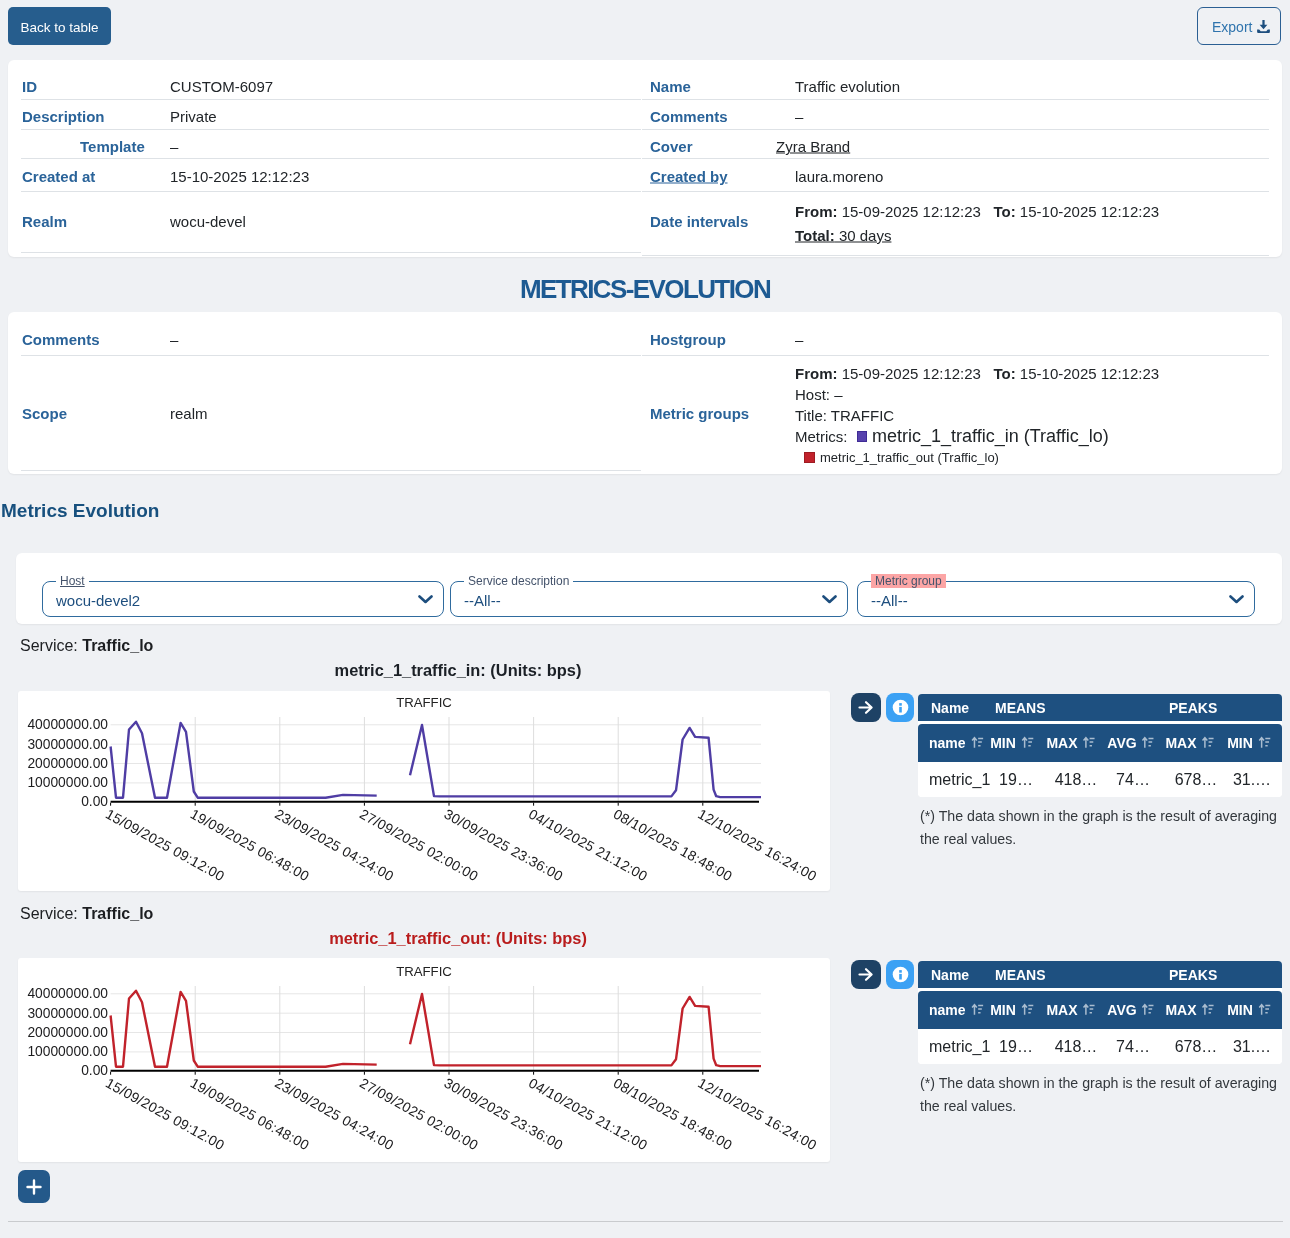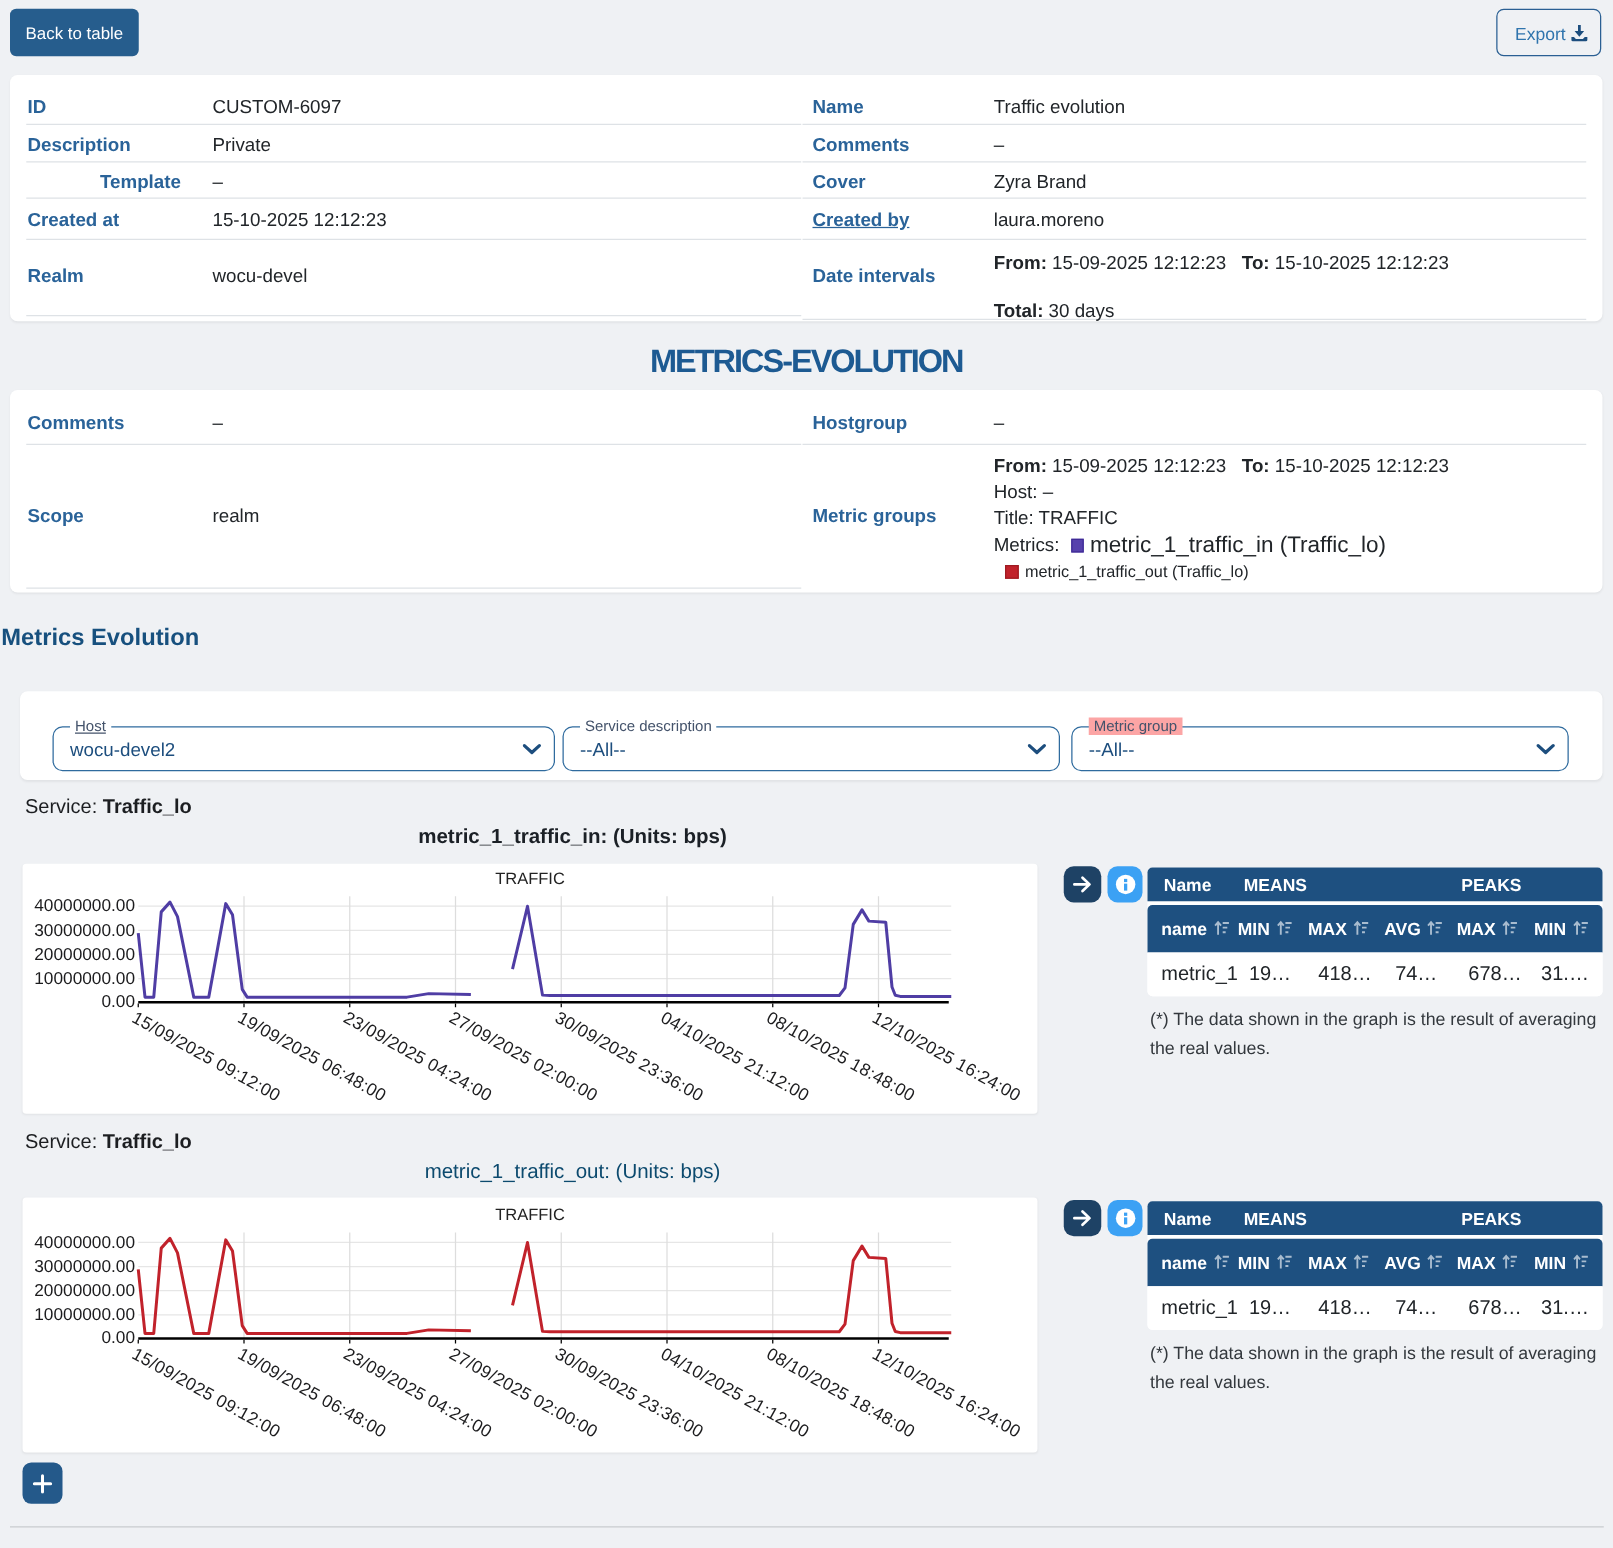--- a/index.html
+++ b/index.html
@@ -31,30 +31,30 @@
 <div class="t" style="left:170px;top:86px;">CUSTOM-6097</div>
 <div class="lbl" style="left:650px;top:86px;">Name</div>
 <div class="t" style="left:795px;top:86px;">Traffic evolution</div>
 <div class="lbl" style="left:22px;top:116px;">Description</div>
 <div class="t" style="left:170px;top:116px;">Private</div>
 <div class="lbl" style="left:650px;top:116px;">Comments</div>
 <div class="t" style="left:795px;top:116px;">–</div>
 <div class="lbl" style="left:36px;top:146px;margin-left:44px;">Template</div>
 <div class="t" style="left:170px;top:146px;">–</div>
 <div class="lbl" style="left:650px;top:146px;">Cover</div>
-<div class="t" style="left:795px;top:146px;">Zyra Brand</div>
+<div class="t" style="left:776px;top:146px;text-decoration:underline;">Zyra Brand</div>
 <div class="lbl" style="left:22px;top:176px;">Created at</div>
 <div class="t" style="left:170px;top:176px;">15-10-2025 12:12:23</div>
 <div class="lbl" style="left:650px;top:176px;text-decoration:underline;">Created by</div>
 <div class="t" style="left:795px;top:176px;">laura.moreno</div>
 <div class="lbl" style="left:22px;top:221px;">Realm</div>
 <div class="t" style="left:170px;top:221px;">wocu-devel</div>
 <div class="lbl" style="left:650px;top:221px;">Date intervals</div>
 <div class="t" style="left:795px;top:211px;"><b>From:</b> 15-09-2025 12:12:23&nbsp;&nbsp;&nbsp;<b>To:</b> 15-10-2025 12:12:23</div>
-<div class="t" style="left:795px;top:249px;"><b>Total:</b> 30 days</div>
+<div class="t" style="left:795px;top:235px;text-decoration:underline;"><b>Total:</b> 30 days</div>
 <div class="t" style="left:645px;top:289px;transform:translate(-50%,-50%);font-size:26px;font-weight:bold;color:#1d5a92;letter-spacing:-1.6px;">METRICS-EVOLUTION</div>
 <div class="card" style="left:8px;top:312px;width:1274px;height:162px;"></div>
 <div style="position:absolute;left:21px;top:355.3px;width:620px;height:1px;background:#dee2e6"></div>
 <div style="position:absolute;left:642px;top:355.3px;width:627px;height:1px;background:#dee2e6"></div>
 <div style="position:absolute;left:21px;top:470px;width:620px;height:1px;background:#dee2e6"></div>
 <div class="lbl" style="left:22px;top:338.7px;">Comments</div>
 <div class="t" style="left:170px;top:338.7px;">–</div>
 <div class="lbl" style="left:650px;top:338.7px;">Hostgroup</div>
 <div class="t" style="left:795px;top:338.7px;">–</div>
 <div class="lbl" style="left:22px;top:413px;">Scope</div>
@@ -84,21 +84,21 @@
   </svg>
 <div style="position:absolute;left:857px;top:580.5px;width:398px;height:36px;border:1px solid #2f6b9e;border-radius:8px;box-sizing:border-box;background:#fff;"></div>
 <div class="t" style="left:871px;top:580.5px;font-size:12px;color:#44536b;background:#fca5a5;padding:0 4px;">Metric group</div>
 <div class="t" style="left:871px;top:599.5px;font-size:15px;color:#1d4e7e;">--All--</div>
 <svg style="position:absolute;left:1229px;top:595px" width="15" height="9" viewBox="0 0 15 9">
     <path d="M1.5 1.5 L7.5 7 L13.5 1.5" stroke="#1d4e7e" stroke-width="2.6" fill="none" stroke-linecap="round" stroke-linejoin="round"></path>
   </svg>
 <div class="t" style="left:20px;top:646px;font-size:16px;color:#1c1e21;">Service: <b>Traffic_lo</b></div>
 <div class="t" style="left:458px;top:670px;transform:translate(-50%,-50%);font-size:16.4px;font-weight:bold;color:#1b2026;">metric_1_traffic_in: (Units: bps)</div>
 <div class="t" style="left:20px;top:914px;font-size:16px;color:#1c1e21;">Service: <b>Traffic_lo</b></div>
-<div class="t" style="left:458px;top:938px;transform:translate(-50%,-50%);font-size:16.4px;font-weight:normal;color:#0c4a6e;">metric_1_traffic_out: (Units: bps)</div>
+<div class="t" style="left:458px;top:938px;transform:translate(-50%,-50%);font-size:16.4px;font-weight:bold;color:#b91c1c;">metric_1_traffic_out: (Units: bps)</div>
 <div class="card" style="left:18px;top:691px;width:812px;height:200px;border-radius:3px;"></div>
 <div style="position:absolute;left:18px;top:691px;"><svg width="812" height="200" font-family="Liberation Sans, sans-serif">
       <text x="406" y="16" font-size="13.2" fill="#222" text-anchor="middle">TRAFFIC</text>
       <line x1="92.6" y1="33.8" x2="743" y2="33.8" stroke="#e6e6e6" stroke-width="1"></line>
       <line x1="92.6" y1="53.2" x2="743" y2="53.2" stroke="#e6e6e6" stroke-width="1"></line>
       <line x1="92.6" y1="72.5" x2="743" y2="72.5" stroke="#e6e6e6" stroke-width="1"></line>
       <line x1="92.6" y1="91.9" x2="743" y2="91.9" stroke="#e6e6e6" stroke-width="1"></line>
       <line x1="177.2" y1="26" x2="177.2" y2="110.5" stroke="#dddddd" stroke-width="1"></line>
       <line x1="261.8" y1="26" x2="261.8" y2="110.5" stroke="#dddddd" stroke-width="1"></line>
       <line x1="346.4" y1="26" x2="346.4" y2="110.5" stroke="#dddddd" stroke-width="1"></line>

